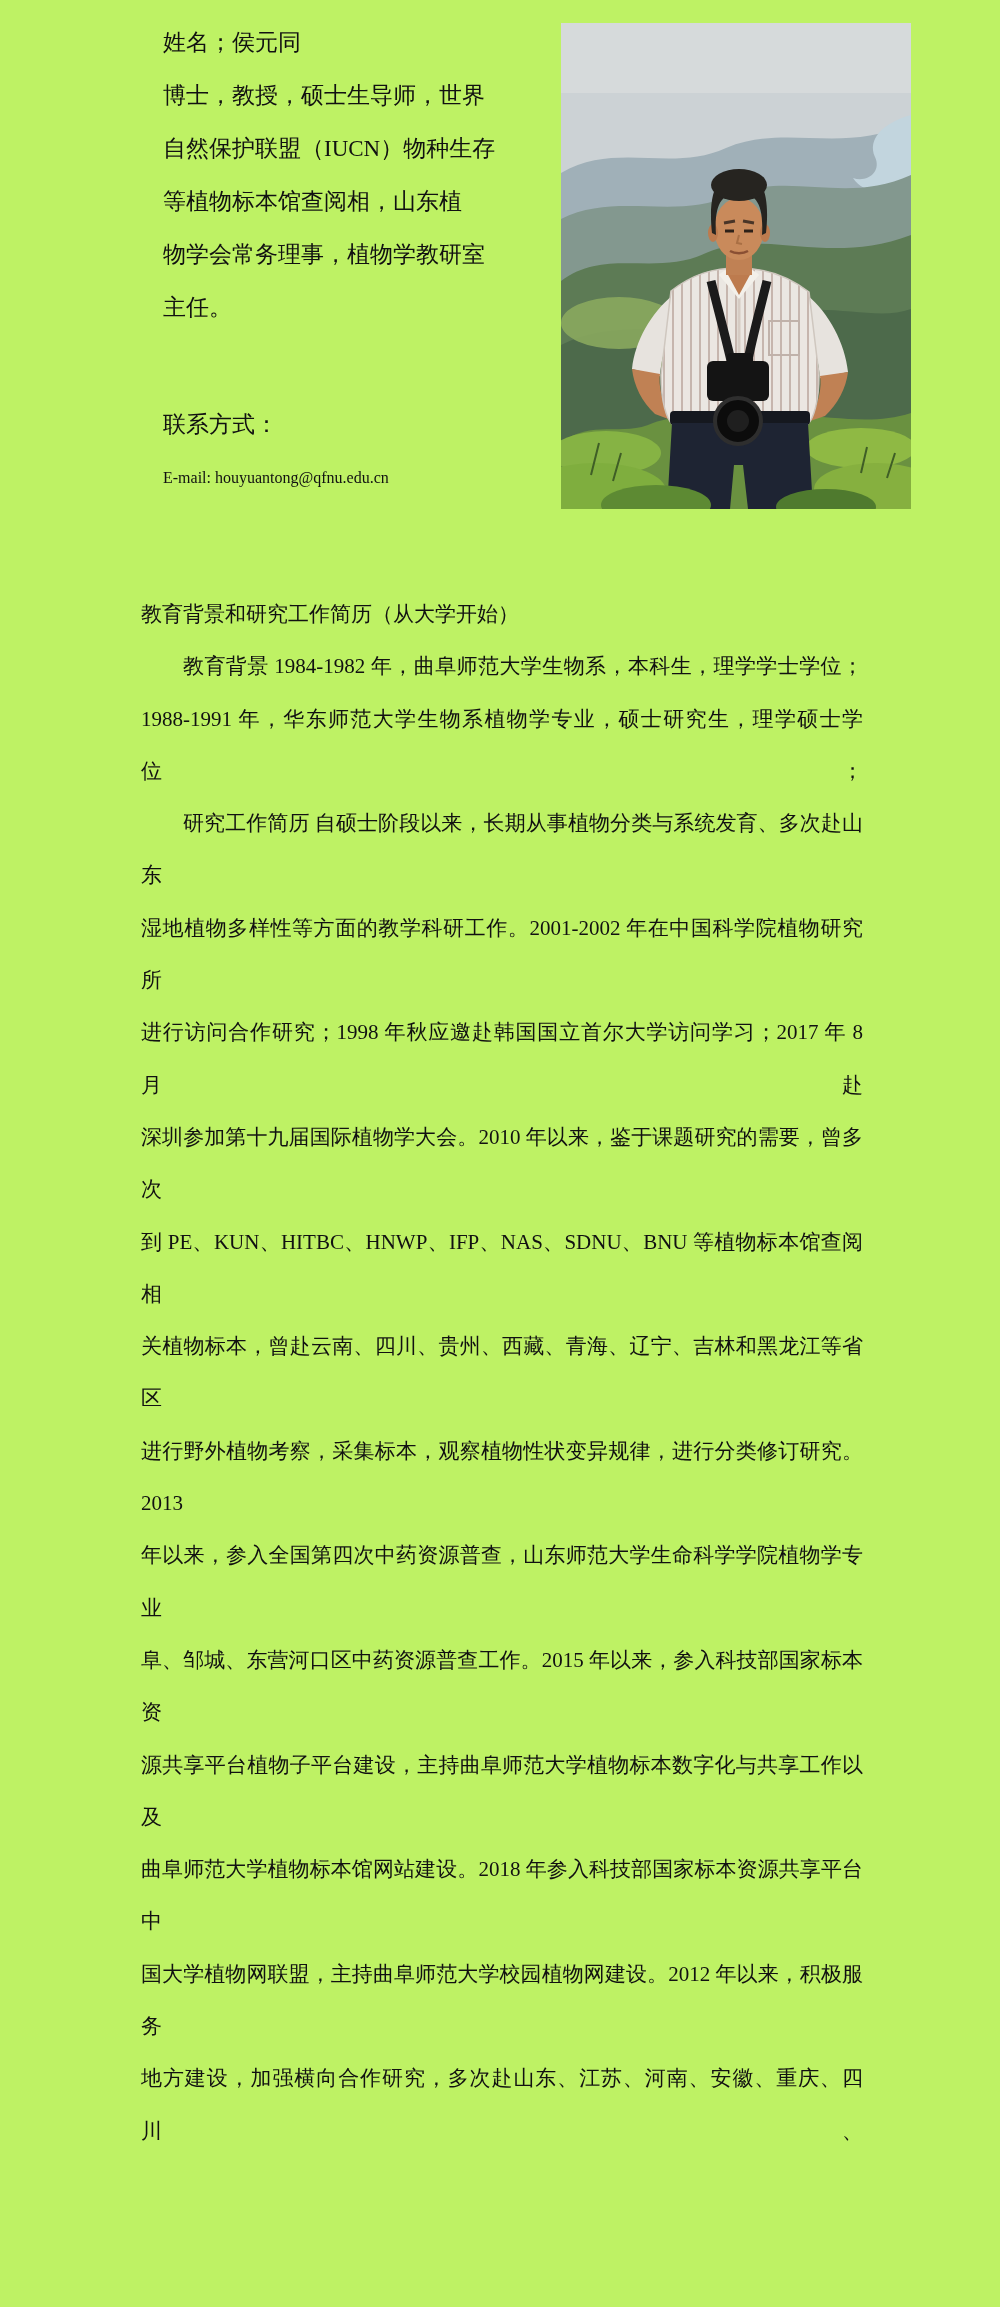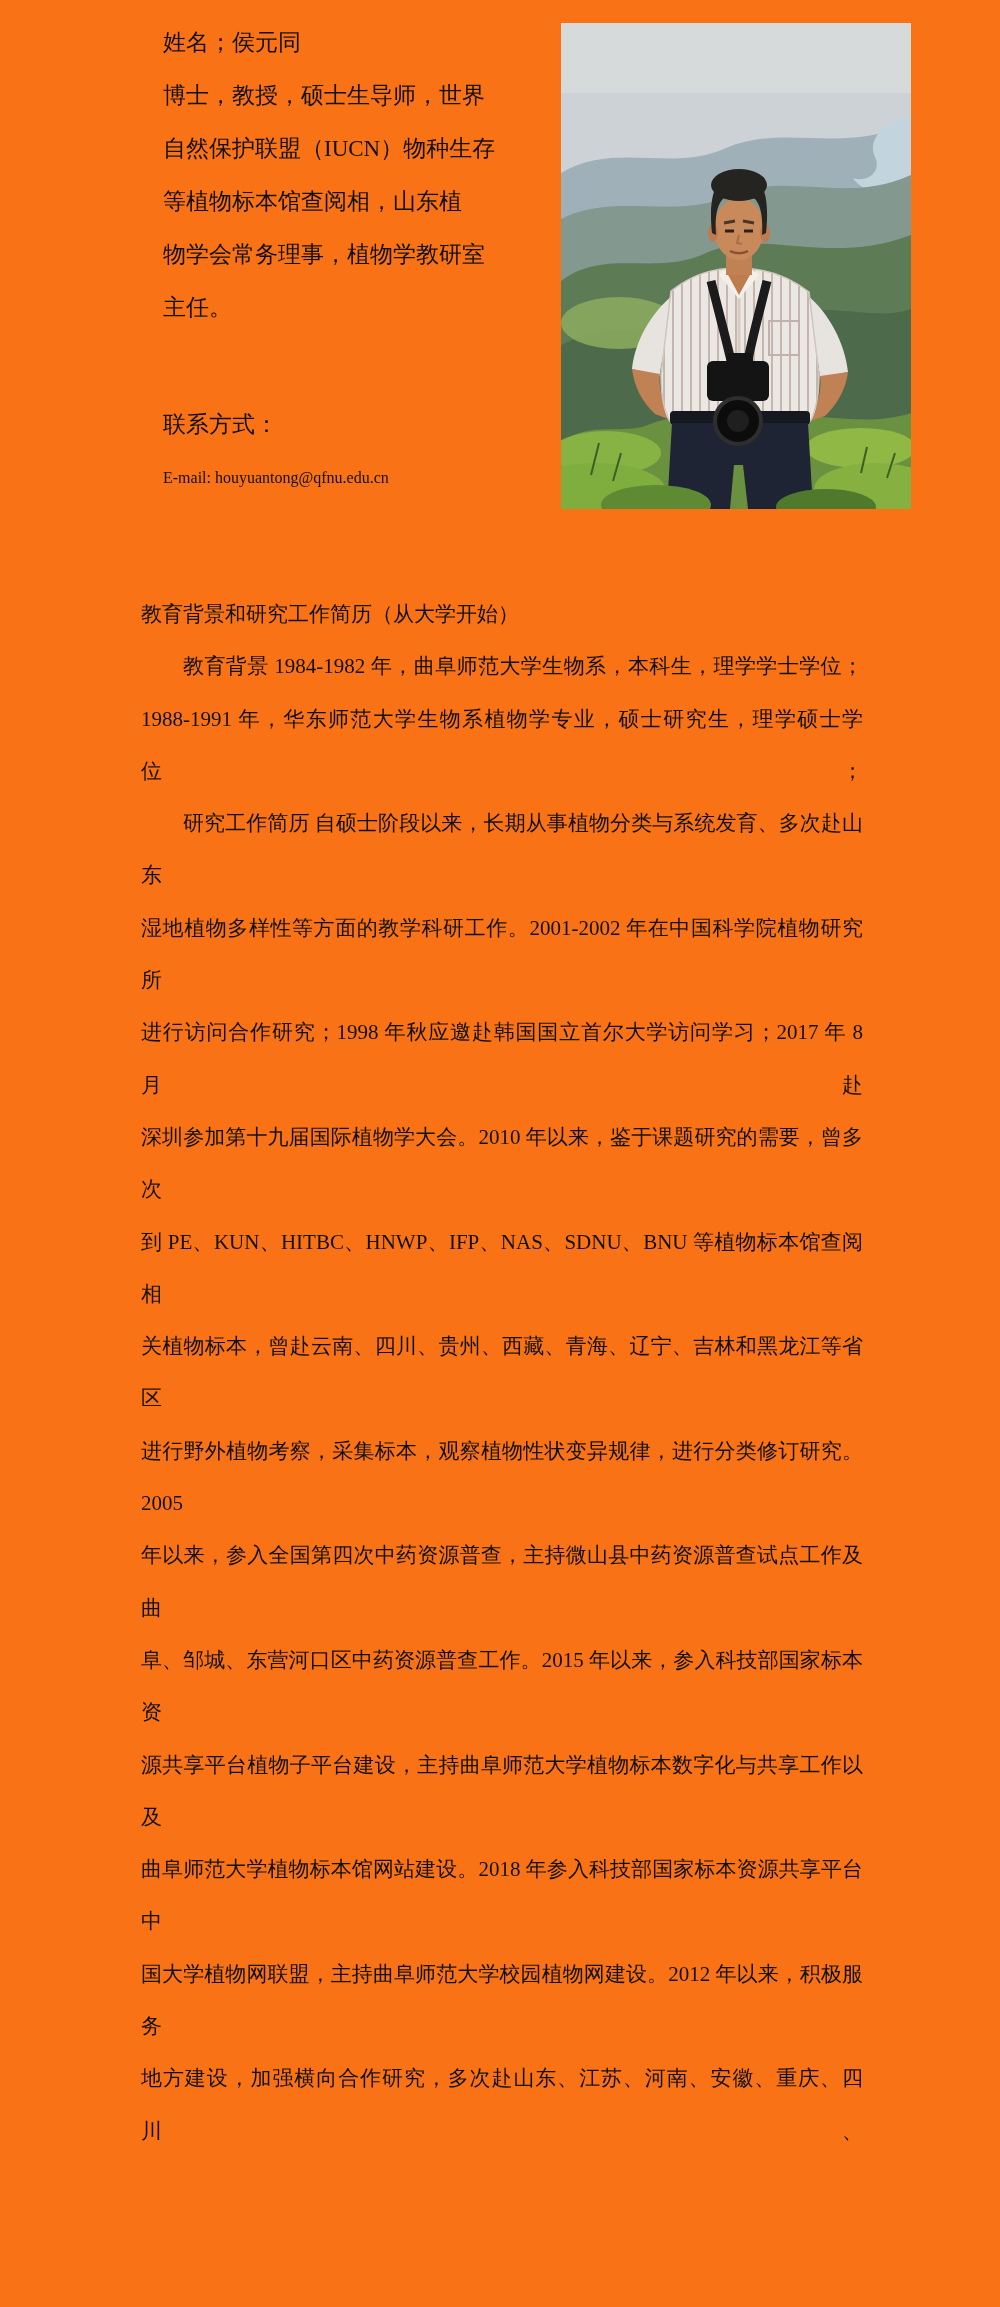--- a/index.html
+++ b/index.html
@@ -1,18 +1,18 @@
 <!DOCTYPE html>
 <html><head>
 <meta charset="utf-8">
 <style>
   html,body { margin:0; padding:0; background:#ffffff; }
   .page {
     position:relative; width:1000px; height:2307px;
-    background:#f97316; overflow:hidden;
+    background:#bef264; overflow:hidden;
     font-family:"Liberation Serif","DejaVu Serif",serif;
     color:#111111;
   }
   
   .profile-block {
     position:absolute; left:163px; top:16px; width:390px;
     font-size:23px; line-height:53px; white-space:nowrap;
   }
   .contact-block {
     position:absolute; left:163px; top:398px; width:390px;
@@ -133,22 +133,22 @@
   <div class="body-block">
       <div class="body-line">教育背景和研究工作简历（从大学开始）</div>
       <div class="body-line indent justify">教育背景 1984-1982 年，曲阜师范大学生物系，本科生，理学学士学位；</div>
       <div class="body-line justify">1988-1991 年，华东师范大学生物系植物学专业，硕士研究生，理学硕士学位；</div>
       <div class="body-line indent justify">研究工作简历 自硕士阶段以来，长期从事植物分类与系统发育、多次赴山东</div>
       <div class="body-line justify">湿地植物多样性等方面的教学科研工作。2001-2002 年在中国科学院植物研究所</div>
       <div class="body-line justify">进行访问合作研究；1998 年秋应邀赴韩国国立首尔大学访问学习；2017 年 8 月赴</div>
       <div class="body-line justify">深圳参加第十九届国际植物学大会。2010 年以来，鉴于课题研究的需要，曾多次</div>
       <div class="body-line justify">到 PE、KUN、HITBC、HNWP、IFP、NAS、SDNU、BNU 等植物标本馆查阅相</div>
       <div class="body-line justify">关植物标本，曾赴云南、四川、贵州、西藏、青海、辽宁、吉林和黑龙江等省区</div>
-      <div class="body-line justify">进行野外植物考察，采集标本，观察植物性状变异规律，进行分类修订研究。2005</div>
-      <div class="body-line justify">年以来，参入全国第四次中药资源普查，主持微山县中药资源普查试点工作及曲</div>
+      <div class="body-line justify">进行野外植物考察，采集标本，观察植物性状变异规律，进行分类修订研究。2013</div>
+      <div class="body-line justify">年以来，参入全国第四次中药资源普查，山东师范大学生命科学学院植物学专业</div>
       <div class="body-line justify">阜、邹城、东营河口区中药资源普查工作。2015 年以来，参入科技部国家标本资</div>
       <div class="body-line justify">源共享平台植物子平台建设，主持曲阜师范大学植物标本数字化与共享工作以及</div>
       <div class="body-line justify">曲阜师范大学植物标本馆网站建设。2018 年参入科技部国家标本资源共享平台中</div>
       <div class="body-line justify">国大学植物网联盟，主持曲阜师范大学校园植物网建设。2012 年以来，积极服务</div>
       <div class="body-line justify">地方建设，加强横向合作研究，多次赴山东、江苏、河南、安徽、重庆、四川、</div>
     </div>
 
 </div>
 
 </body></html>

